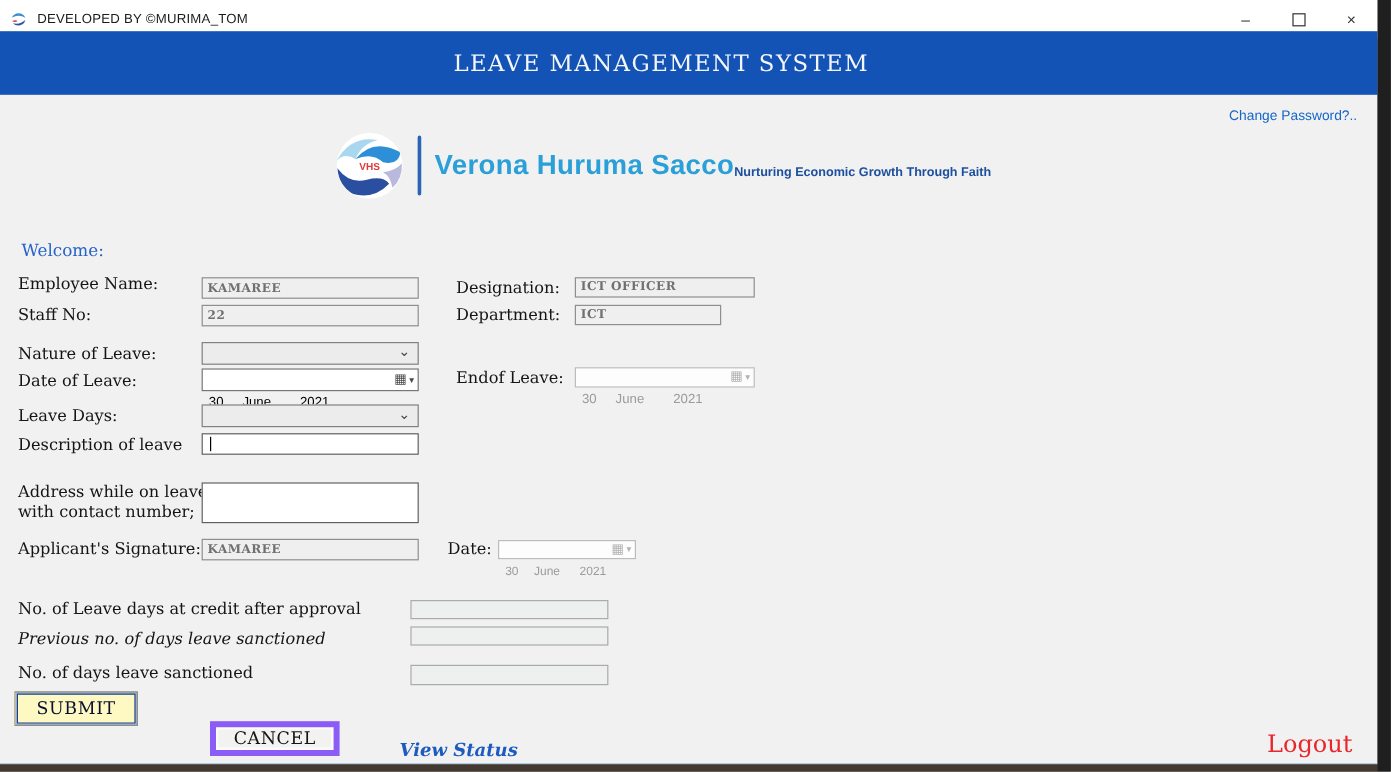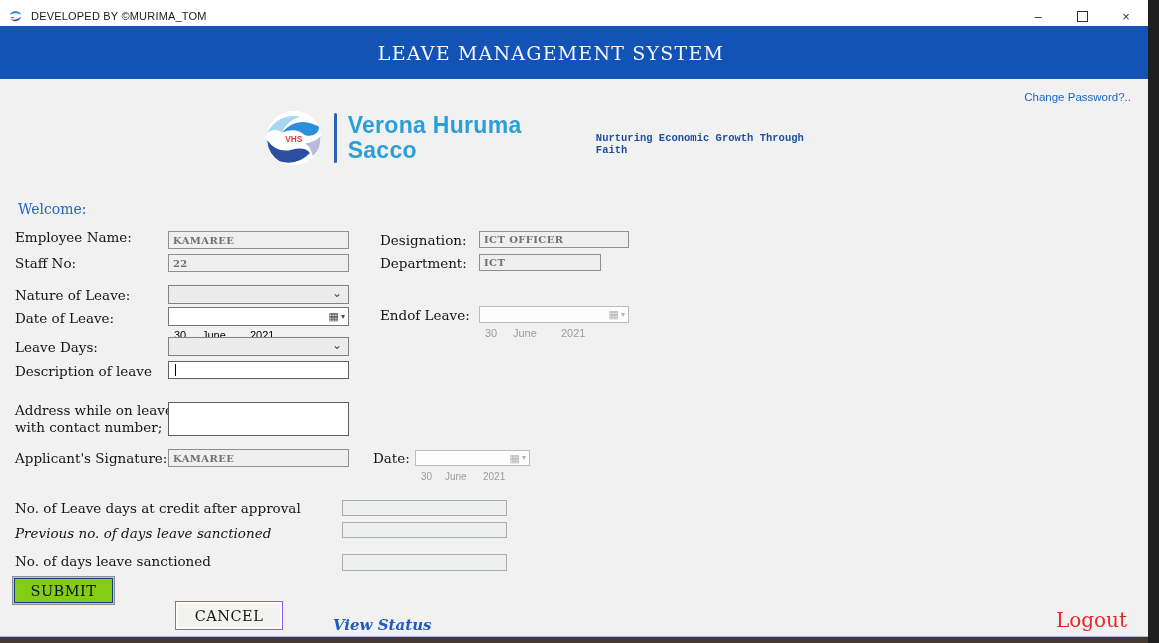--- a/index.html
+++ b/index.html
@@ -26,21 +26,21 @@
   .header{position:absolute;left:0;top:26px;width:100%;height:53px;background:#1353b5;display:flex;align-items:center;justify-content:center;}
   .header-title{color:#f4f6fa;font-family:"DejaVu Serif", serif;font-size:19px;letter-spacing:1.2px;margin-right:46px;}
 
   .change-password{position:absolute;top:91px;right:17px;color:#1667c8;font-weight:normal;font-size:11.5px;cursor:pointer;margin-left:33px;}
 
   
   .logo{position:absolute;top:110px;left:50%;transform:translateX(calc(-50% - 21px));display:flex;align-items:center;}
   .logo-divider{width:3px;height:50px;background:#2b63b5;margin:0 11px 0 12px;border-radius:2px;}
   .logo-text{display:flex;flex-direction:row;align-items:center;}
   .logo-name{color:#2b9fd8;font-size:23px;font-weight:bold;letter-spacing:.3px;line-height:1.1;}
-  .logo-tagline{color:#1c4f9e;font-size:10.5px;font-weight:bold;margin-top:12px;font-family:Liberation Mono, monospace;}
+  .logo-tagline{color:#1c4f9e;font-size:10.5px;font-weight:bold;margin-top:12px;}
 
   
   .lbl{position:absolute;font-family:"DejaVu Serif", serif;font-size:13.5px;color:#141414;white-space:nowrap;}
   .welcome{color:#2563c9;font-size:14px;}
 
   
   .field{position:absolute;box-sizing:border-box;display:flex;align-items:center;}
   .txt{background:#fff;border:1px solid #6f6f6f;font-family:"DejaVu Serif", serif;font-weight:bold;font-size:10px;color:#707070;letter-spacing:.4px;padding:0 4px;}
   .txt.disabled{background:#efefef;border:1px solid #8f8f8f;}
   .txt.enabled{border:1px solid #5f5f5f;background:#fff;}
@@ -58,22 +58,22 @@
   .dp-cal{font-size:11px;line-height:1;}
   .dp-arrow{font-size:8px;margin-left:2px;line-height:1;}
   .datepicker.disabled{color:#9b9b9b;border-color:#bcbcbc;background:#fdfdfd;}
   .datepicker.disabled .dp-icons{color:#b3b3b3;}
   .dp-small{font-size:10px;}
   .dp-small .dp-day{width:24px;}
   .dp-small .dp-month{width:38px;}
 
   
   .btn{position:absolute;display:flex;align-items:center;justify-content:center;font-family:"DejaVu Serif", serif;font-size:14.5px;cursor:pointer;box-sizing:border-box;}
-  .btn-submit{left:12px;top:576px;width:103px;height:29px;background:#84cc16;color:#0a102d;border:1px solid #8f8f8f;box-shadow:inset 0 0 0 1px #b9c4d8, inset 0 0 0 2px #16418c;letter-spacing:.5px;}
-  .btn-cancel{left:175px;top:601px;width:108px;height:29px;background:#f2f2f1;color:#141414;border:1px solid #8b5cf6;box-shadow:inset 0 0 0 2px #fbfbfa;letter-spacing:.5px;}
+  .btn-submit{left:12px;top:576px;width:103px;height:29px;background:#fef9c3;color:#0a102d;border:1px solid #8f8f8f;box-shadow:inset 0 0 0 1px #b9c4d8, inset 0 0 0 2px #16418c;letter-spacing:.5px;}
+  .btn-cancel{left:175px;top:601px;width:108px;height:29px;background:#f2f2f1;color:#141414;border:5px solid #8b5cf6;box-shadow:inset 0 0 0 2px #fbfbfa;letter-spacing:.5px;}
   .view-status{position:absolute;left:333px;top:616px;color:#1d5bbf;font-family:"DejaVu Serif", serif;font-weight:bold;font-style:italic;font-size:15px;cursor:pointer;}
   .logout{position:absolute;right:21px;top:608px;color:#e8262b;font-family:"DejaVu Serif", serif;font-size:20px;cursor:pointer;}
 </style>
 </head>
 <body>
 
 <div class="window">
 
   <div class="titlebar">
     <svg class="app-icon" viewBox="0 0 16 16">

